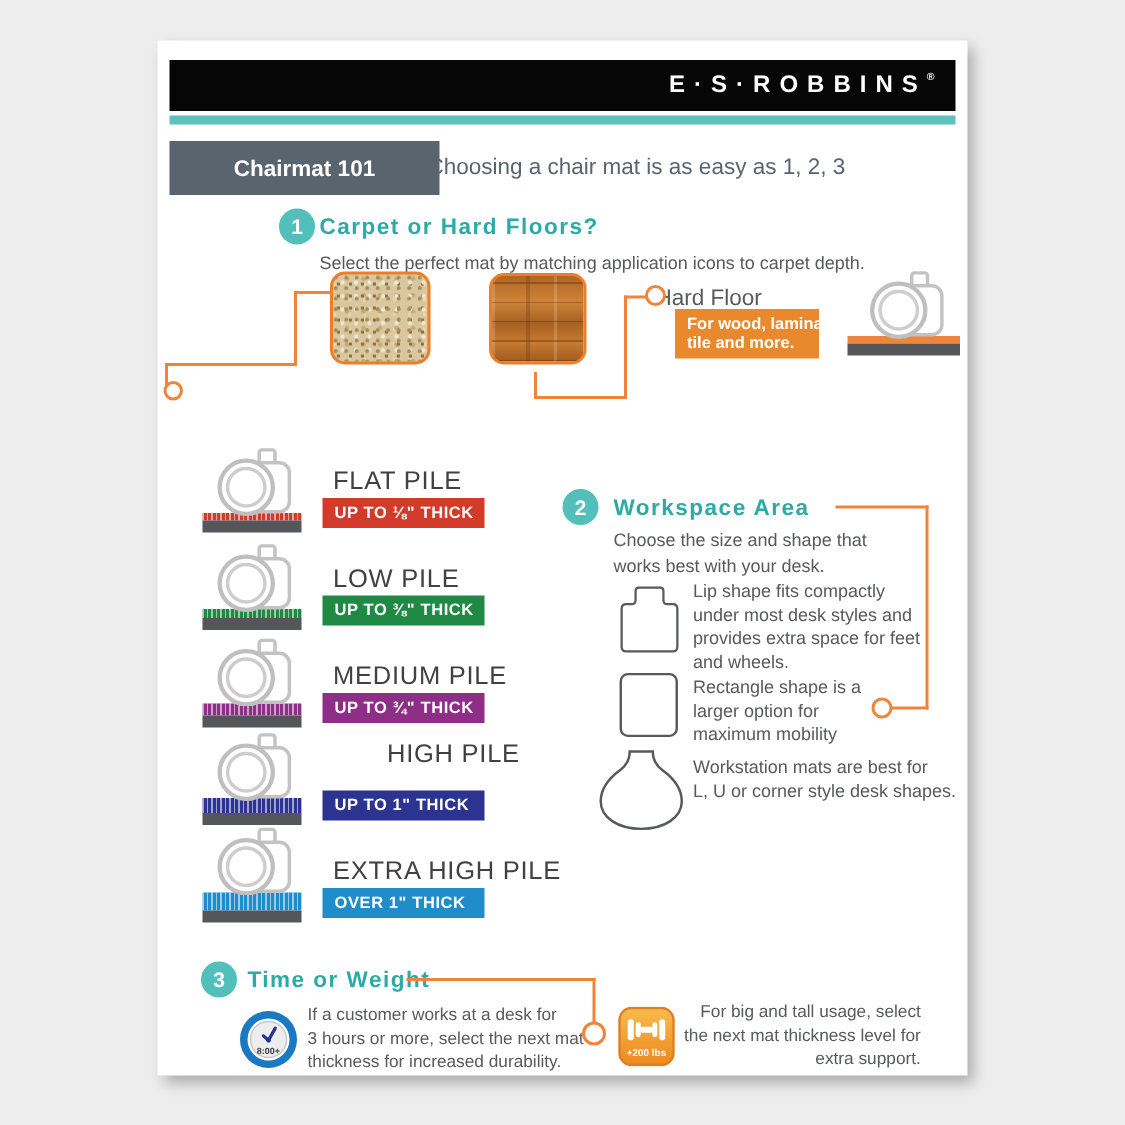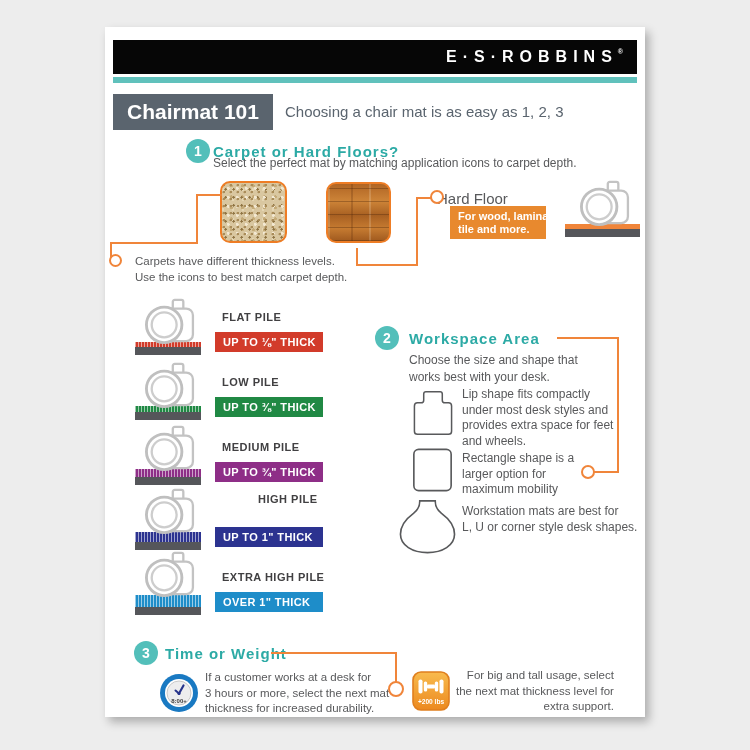--- a/index.html
+++ b/index.html
@@ -6,21 +6,21 @@
   html,body { width:750px; height:750px; background:#ededed; font-family:"Liberation Sans", sans-serif; overflow:hidden; }
   .sheet { position:absolute; left:105px; top:27px; width:540px; height:690px; background:#ffffff;
            box-shadow:4px 5px 9px rgba(0,0,0,.28); }
   .abs { position:absolute; }
 
   
   .bar-black { left:8px; top:13px; width:524px; height:34px; background:#060606; display:flex; align-items:center; justify-content:flex-end; padding-right:14px; }
   .brand { color:#ffffff; font-size:16px; font-weight:bold; letter-spacing:6px; }
   .reg { color:#ffffff; font-size:7px; vertical-align:top; letter-spacing:0; }
   .bar-teal { left:8px; top:50px; width:524px; height:6px; background:#60c1bc; }
-  .title-box { left:8px; top:67px; width:160px; height:36px; background:#5a646e; color:#fff; font-size:21px; font-weight:bold; display:flex; align-items:center; justify-content:center; }
+  .title-box { left:8px; top:67px; width:180px; height:36px; background:#5a646e; color:#fff; font-size:15px; font-weight:bold; display:flex; align-items:center; justify-content:center; }
   .subtitle { left:180px; top:76px; font-size:15px; color:#5a646e; }
 
   
   .num-circle { width:24px; height:24px; border-radius:50%; background:#53bfba; color:#fff; font-size:14px; font-weight:bold; display:flex; align-items:center; justify-content:center; }
   .sec-heading { color:#2caaa5; font-size:15px; font-weight:bold; letter-spacing:1px; }
   .body-text { color:#58595b; font-size:12px; }
 
   
   .texture { border:2px solid #ee7d25; border-radius:10px; }
   .carpet-tex { left:115px; top:154px; width:67px; height:62px;
@@ -39,21 +39,21 @@
       linear-gradient(0deg, #a05a1f, #c67b31 22%, #a86022 45%, #cd8438 70%, #b06524 100%); }
 
   
   .oline-h { border-top:2px solid #f0853a; height:0; }
   .oline-v { border-left:2px solid #f0853a; width:0; }
   .ocircle { border:2px solid #f0853a; background:#fff; border-radius:50%; z-index:3; }
 
   .hf-box { left:345px; top:179px; width:96px; height:33px; background:#e8892e; color:#fff; font-size:11px; font-weight:bold; padding:4px 0 0 8px; line-height:13px; }
 
   
-  .pile-label { left:117px; font-size:11px; font-weight:bold; color:#414042; letter-spacing:.5px; }
+  .pile-label { left:117px; font-size:17px; font-weight:normal; color:#414042; letter-spacing:.5px; }
   .pile-badge { left:110px; width:108px; height:20px; color:#fff; font-size:11px; font-weight:bold; letter-spacing:.4px; line-height:20px; padding-left:8px; }
   .pile-icon { left:30px; width:66px; height:72px; display:flex; flex-direction:column; align-items:center; justify-content:flex-end; }
   .caster-svg { display:block; margin-bottom:-2px; position:relative; z-index:2; }
   .pile-strip { width:66px; background-image:repeating-linear-gradient(90deg, rgba(255,255,255,.55) 0 1px, rgba(0,0,0,0) 1px 3px); }
   .base-strip { width:66px; height:8px; background:#55565a; }
 
   .shape-lines div, .note-lines div { white-space:nowrap; }
 </style>
 </head>
 <body>
@@ -73,34 +73,30 @@
 
   <div class="abs bar-black">
     <span class="brand"><span>E·S·ROBBINS</span><span class="reg">®</span></span>
   </div>
   <div class="abs bar-teal"></div>
   <div class="abs title-box">Chairmat 101</div>
   <div class="abs subtitle">Choosing a chair mat is as easy as 1, 2, 3</div>
 
   <div class="abs num-circle" style="left:81px; top:112px;">1</div>
   <div class="abs sec-heading" style="left:108px; top:116px;">Carpet or Hard Floors?</div>
-  <div class="abs body-text" style="left:108px; top:129px;">Select the perfect mat by matching application icons to carpet depth.</div>
+  <div class="abs body-text" style="left:108px; top:141px;">Select the perfect mat by matching application icons to carpet depth.</div>
 
   <div class="abs texture carpet-tex"></div>
   <div class="abs texture wood-tex"></div>
 
   <div class="abs oline-h" style="left:91px; top:167px; width:26px;"></div>
   <div class="abs oline-v" style="left:91px; top:167px; height:50px;"></div>
   <div class="abs oline-h" style="left:5px; top:215px; width:88px;"></div>
   <div class="abs oline-v" style="left:5px; top:215px; height:16px;"></div>
   <div class="abs ocircle" style="left:4px; top:227px; width:13px; height:13px;"></div>
-  <div class="abs body-text note-lines" style="left:30px; top:226px; font-size:11.5px; line-height:16px;">
-    <div>Carpets have different thickness levels.</div>
-    <div>Use the icons to best match carpet depth.</div>
-  </div>
 
   <div class="abs oline-v" style="left:251px; top:221px; height:18px;"></div>
   <div class="abs oline-h" style="left:251px; top:237px; width:62px;"></div>
   <div class="abs oline-v" style="left:311px; top:170px; height:69px;"></div>
   <div class="abs oline-h" style="left:311px; top:170px; width:16px;"></div>
   <div class="abs ocircle" style="left:325px; top:163px; width:14px; height:14px;"></div>
   <div class="abs body-text" style="left:332px; top:163px; font-size:15px;">Hard Floor</div>
   <div class="abs hf-box note-lines">
     <div>For wood, laminate,</div>
     <div>tile and more.</div>

